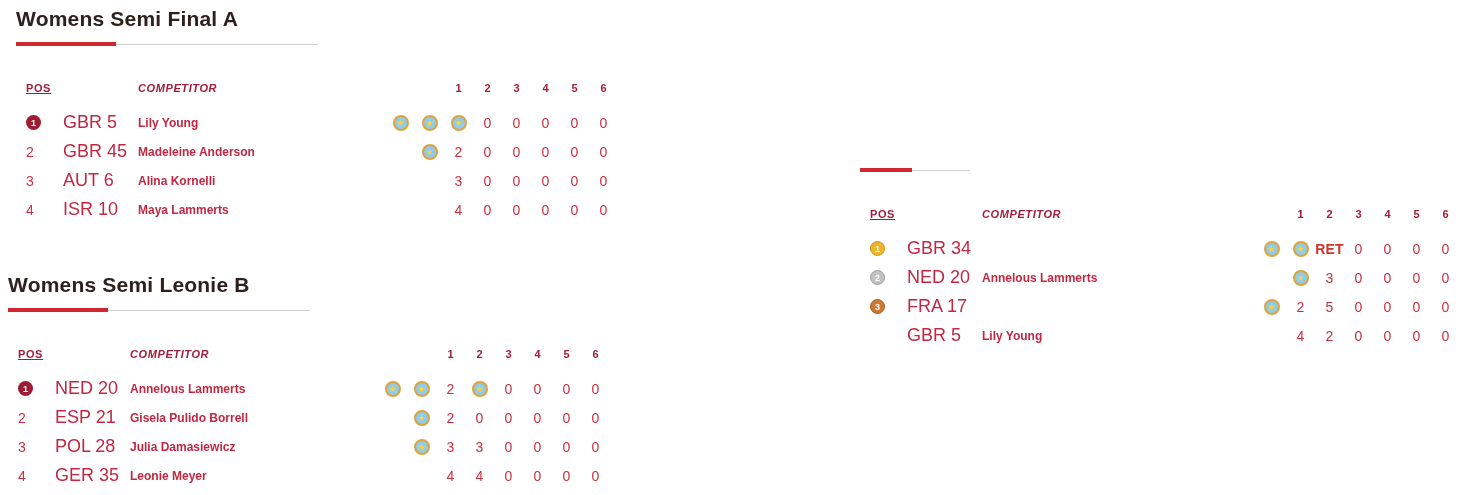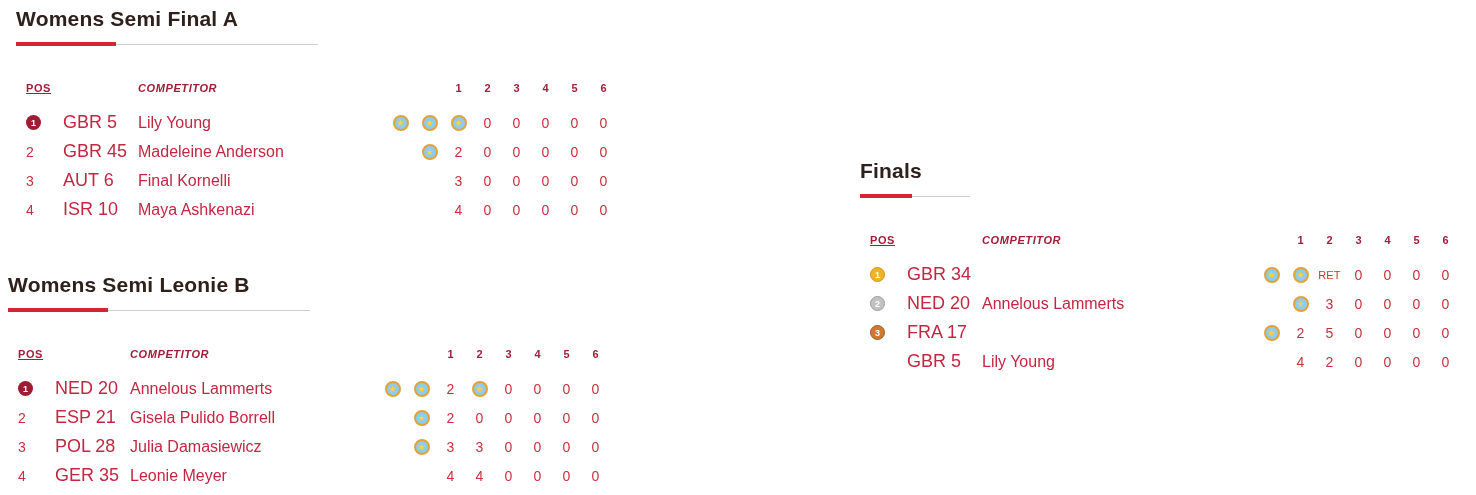--- a/index.html
+++ b/index.html
@@ -37,26 +37,26 @@
   .pos-plain{font-size:14px;color:#c8303e;}
   .pos-badge{width:15px;height:15px;border-radius:50%;background:#9e1b32;color:#fff;
              font-size:9px;font-weight:700;display:flex;align-items:center;justify-content:center;}
   .medal{width:15px;height:15px;border-radius:50%;color:#fff;font-size:9px;font-weight:700;
          display:flex;align-items:center;justify-content:center;box-sizing:border-box;border:1px solid transparent;}
   .medal.gold{background:#f0b429;border-color:#cf9217;}
   .medal.silver{background:#c2c2c2;border-color:#9d9d9d;}
   .medal.bronze{background:#cd7a33;border-color:#a85a1c;}
 
   .country{width:75px;font-size:18px;color:#c22742;}
-  .name{flex:1;font-size:16px;color:#c22742;white-space:nowrap;}
+  .name{flex:1;font-size:12px;color:#c22742;white-space:nowrap;font-weight:bold;}
 
   .race-icon{display:inline-block;width:12px;height:12px;border-radius:50%;
              background:#8cccec;border:2px solid #e2a23b;color:#f7d24d;
              font-size:9px;line-height:12px;text-align:center;box-sizing:content-box;}
-  .ret{font-size:11px;font-weight:400;color:#d0342c;letter-spacing:.2px;}
+  .ret{font-size:14px;font-weight:700;color:#d0342c;letter-spacing:.2px;}
 </style>
 </head>
 <body>
 
 <div class="stage">
 
   <section class="panel" id="panel-0">
     <h2 class="heading">Womens Semi Final A</h2>
     <div class="rule">
       <span class="rule-gray"></span>
@@ -115,36 +115,36 @@
             <div class="cell">0</div>
             <div class="cell">0</div>
             <div class="cell">0</div>
           </div>
         </div>
         <div class="row">
           <div class="posWrap">
             <span class="pos-plain">3</span>
           </div>
           <span class="country">AUT 6</span>
-          <span class="name">Final Kornelli</span>
+          <span class="name">Alina Kornelli</span>
           <div class="results">
             <div class="cell">3</div>
             <div class="cell">0</div>
             <div class="cell">0</div>
             <div class="cell">0</div>
             <div class="cell">0</div>
             <div class="cell">0</div>
           </div>
         </div>
         <div class="row">
           <div class="posWrap">
             <span class="pos-plain">4</span>
           </div>
           <span class="country">ISR 10</span>
-          <span class="name">Maya Ashkenazi</span>
+          <span class="name">Maya Lammerts</span>
           <div class="results">
             <div class="cell">4</div>
             <div class="cell">0</div>
             <div class="cell">0</div>
             <div class="cell">0</div>
             <div class="cell">0</div>
             <div class="cell">0</div>
           </div>
         </div>
       </div>
@@ -241,21 +241,20 @@
             <div class="cell">0</div>
             <div class="cell">0</div>
             <div class="cell">0</div>
             <div class="cell">0</div>
           </div>
         </div>
       </div>
   </section>
 
   <section class="panel" id="panel-2">
-    <h2 class="heading">Finals</h2>
     <div class="rule">
       <span class="rule-gray"></span>
       <span class="rule-red"></span>
     </div>
     <div class="thead">
       <span class="c-pos th">POS</span>
       <span class="c-country th"></span>
       <span class="c-name th">COMPETITOR</span>
       <div class="results">
           <div class="cell head">1</div>

